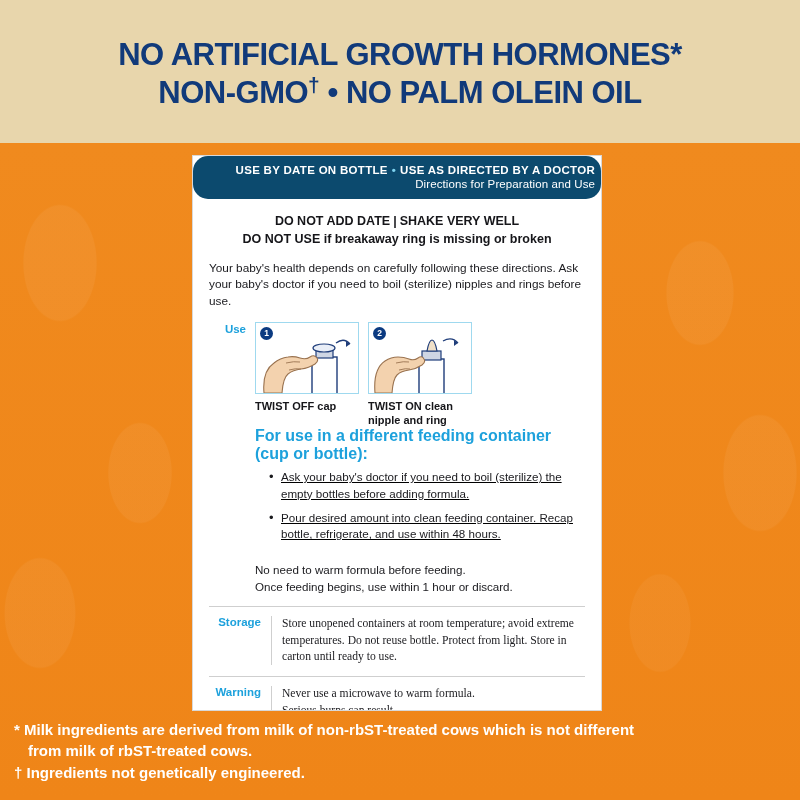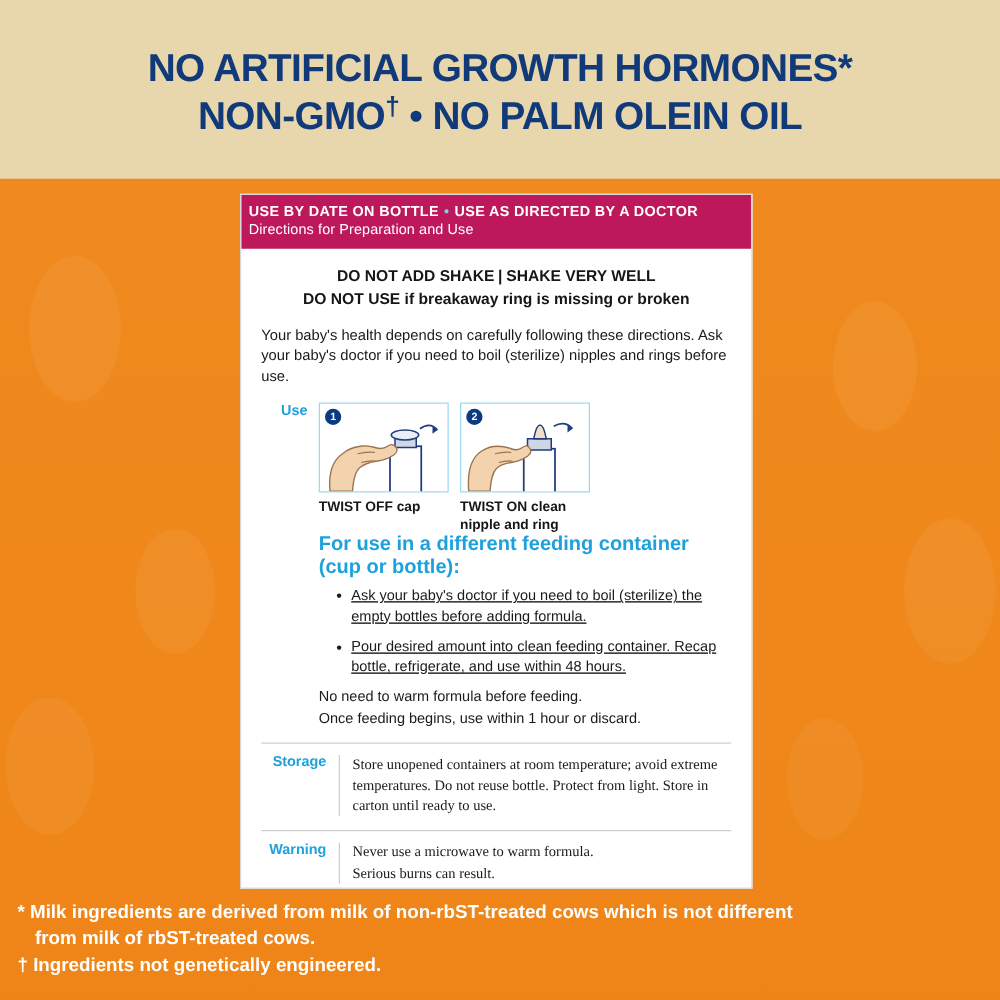--- a/index.html
+++ b/index.html
@@ -55,24 +55,25 @@
   
   .panel {
     position: absolute;
     left: 192px; top: 155px;
     width: 410px; height: 556px;
     background: #ffffff;
     border: 1px solid #d8d8d8;
     overflow: hidden;
   }
   .panel-header {
-    background: #be185d;
+    background: #0c4a6e;
     color: #ffffff;
     padding: 8px 6px 9px;
-    text-align: left;
+    text-align: right;
+    border-radius: 15px;
   }
   .panel-header .line1 {
     font-size: 11.5px;
     font-weight: bold;
     letter-spacing: 0.3px;
   }
   .dot-sep { color: #7fd3f0; padding: 0 4px; }
   .panel-header .line2 {
     font-size: 11.5px;
     margin-top: 2px;
@@ -169,21 +170,21 @@
     padding-left: 10px;
   }
   ul.bullets li::before {
     content: "•";
     position: absolute;
     left: -2px; top: -1px;
     font-size: 13px;
     color: #1a1a1e;
   }
   .warm-note {
-    margin-top: 8px;
+    margin-top: 20px;
     font-size: 11.6px;
     line-height: 1.42;
     color: #1a1a1e;
   }
 
   .divider {
     border: 0;
     border-top: 1px solid #cfcfcf;
     margin: 11px 0 0 0;
   }
@@ -241,21 +242,21 @@
     <div class="line1">
       <span>USE BY DATE ON BOTTLE</span><span class="dot-sep">•</span><span>USE AS DIRECTED BY A DOCTOR</span>
     </div>
     <div class="line2">Directions for Preparation and Use</div>
   </div>
 
   <div class="panel-body">
 
     <div class="warn-block">
       <div>
-        <span>DO NOT ADD SHAKE</span><span class="pipe">|</span><span>SHAKE VERY WELL</span>
+        <span>DO NOT ADD DATE</span><span class="pipe">|</span><span>SHAKE VERY WELL</span>
       </div>
       <div>DO NOT USE if breakaway ring is missing or broken</div>
     </div>
 
     <div class="intro">Your baby's health depends on carefully following these directions. Ask your baby's doctor if you need to boil (sterilize) nipples and rings before use.</div>
 
     <div class="row">
       <div class="row-label">Use</div>
       <div class="row-content">
 

